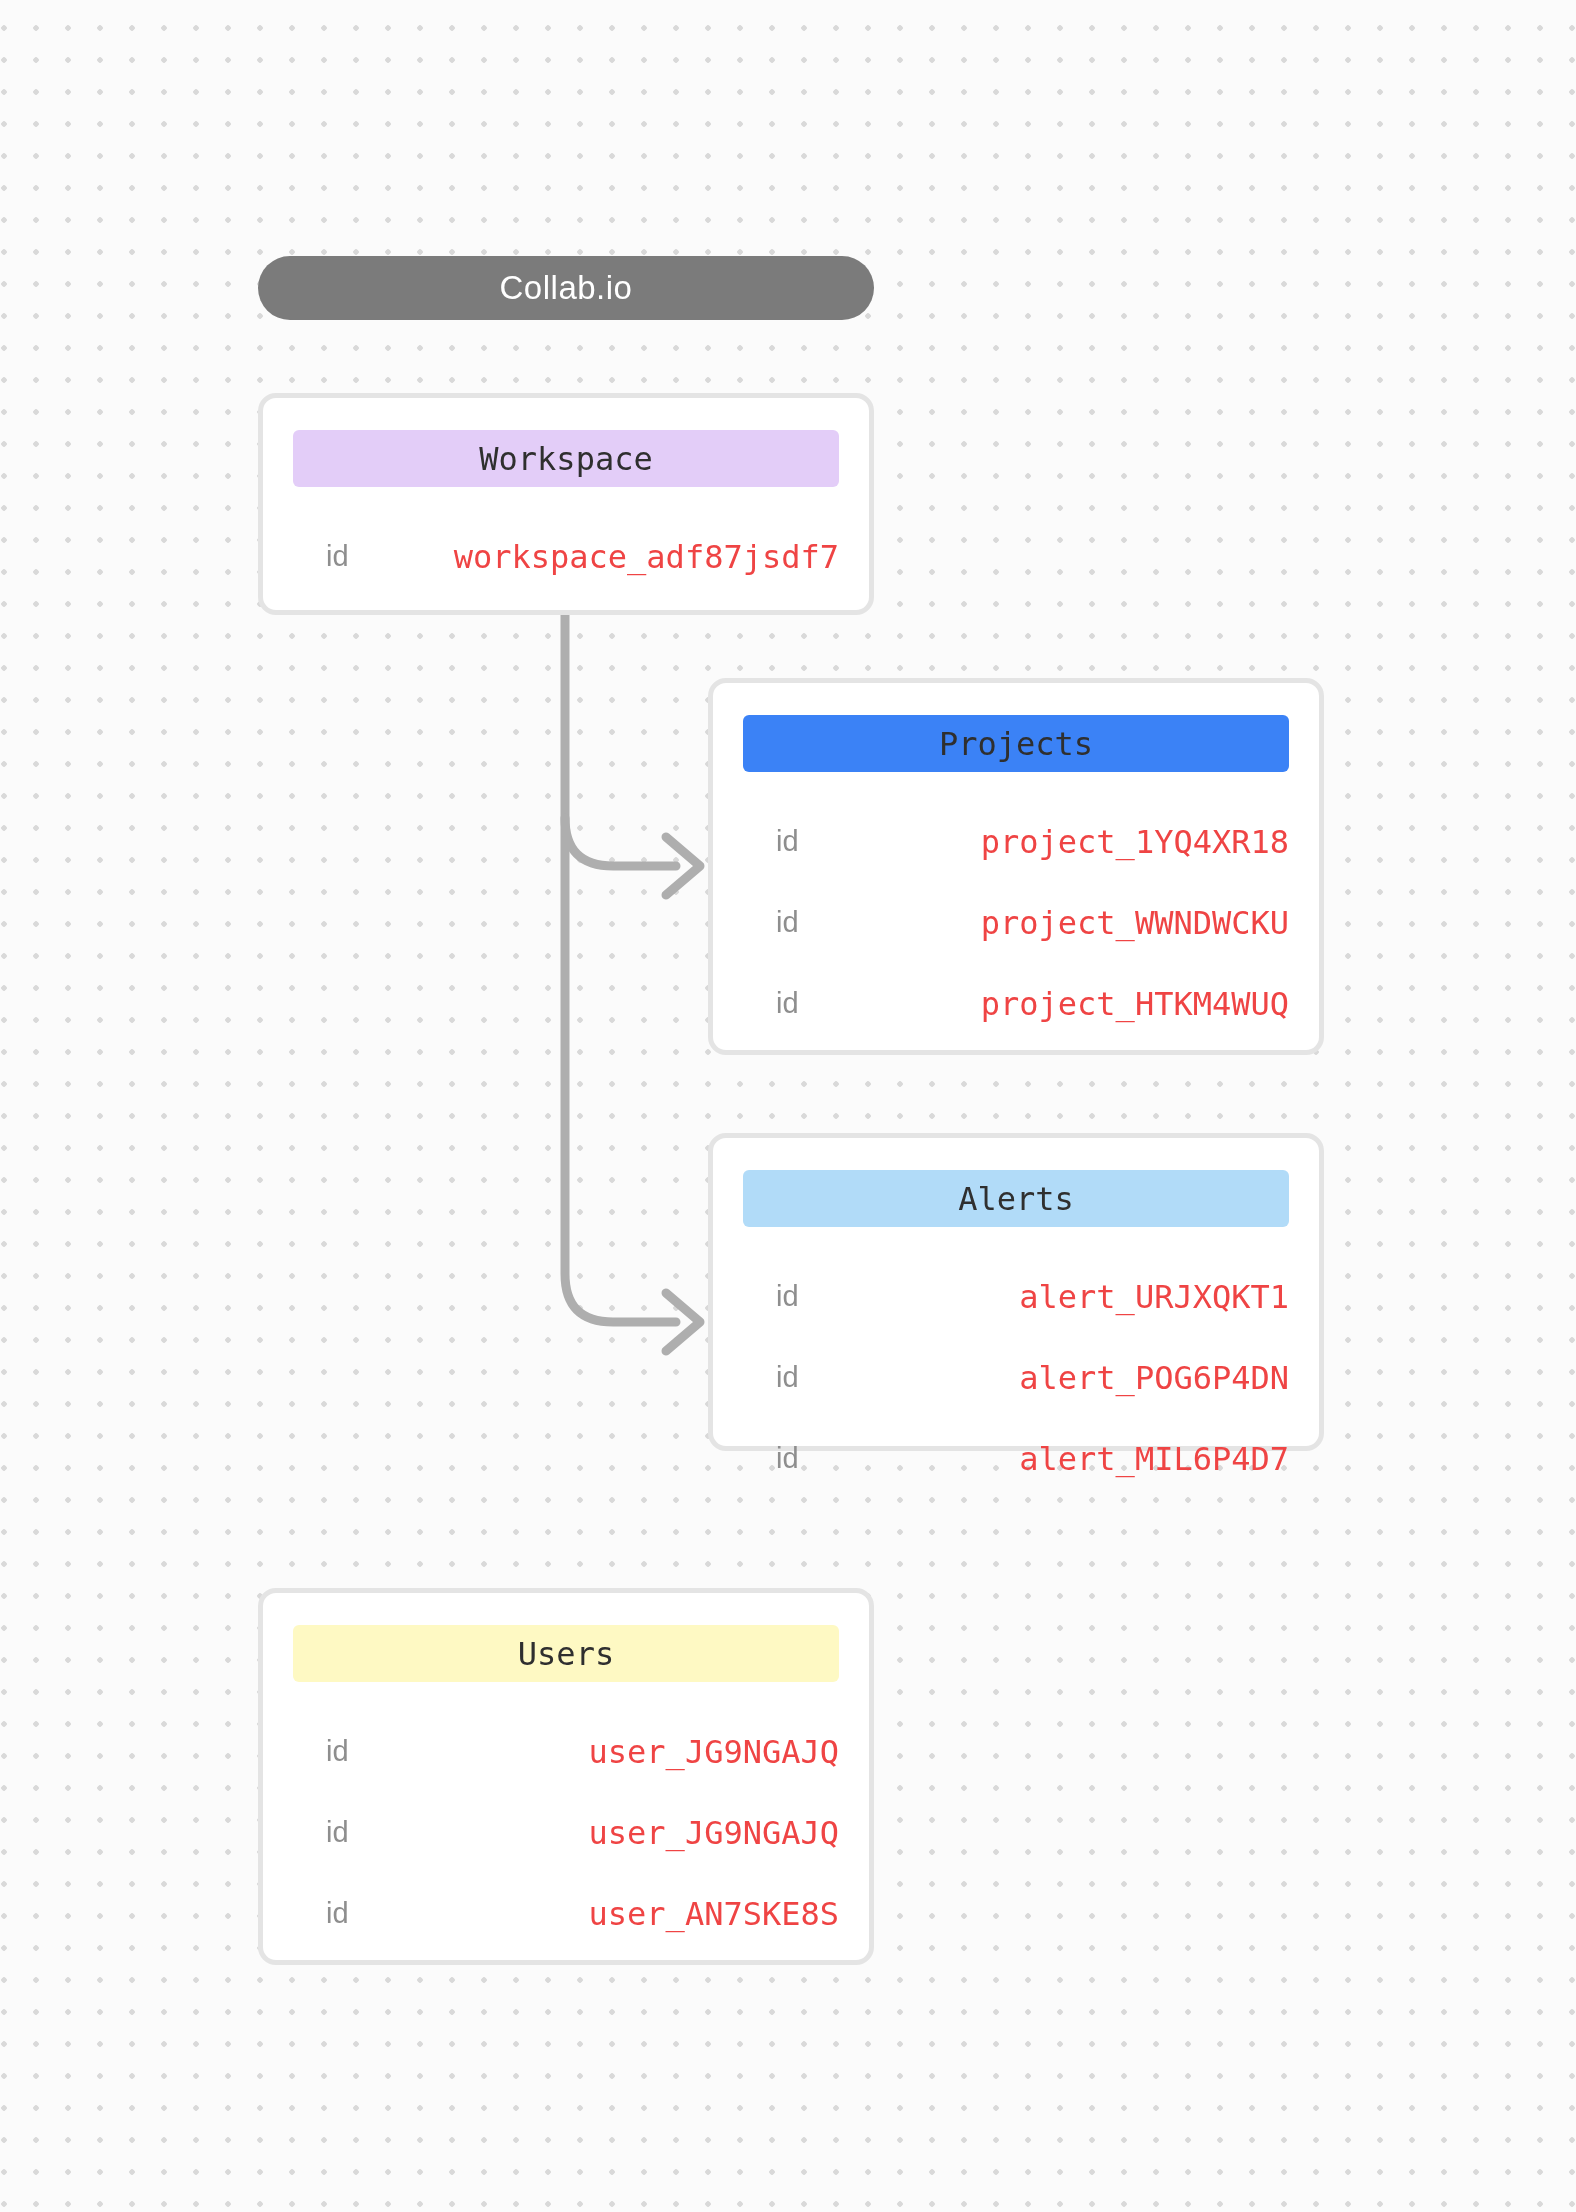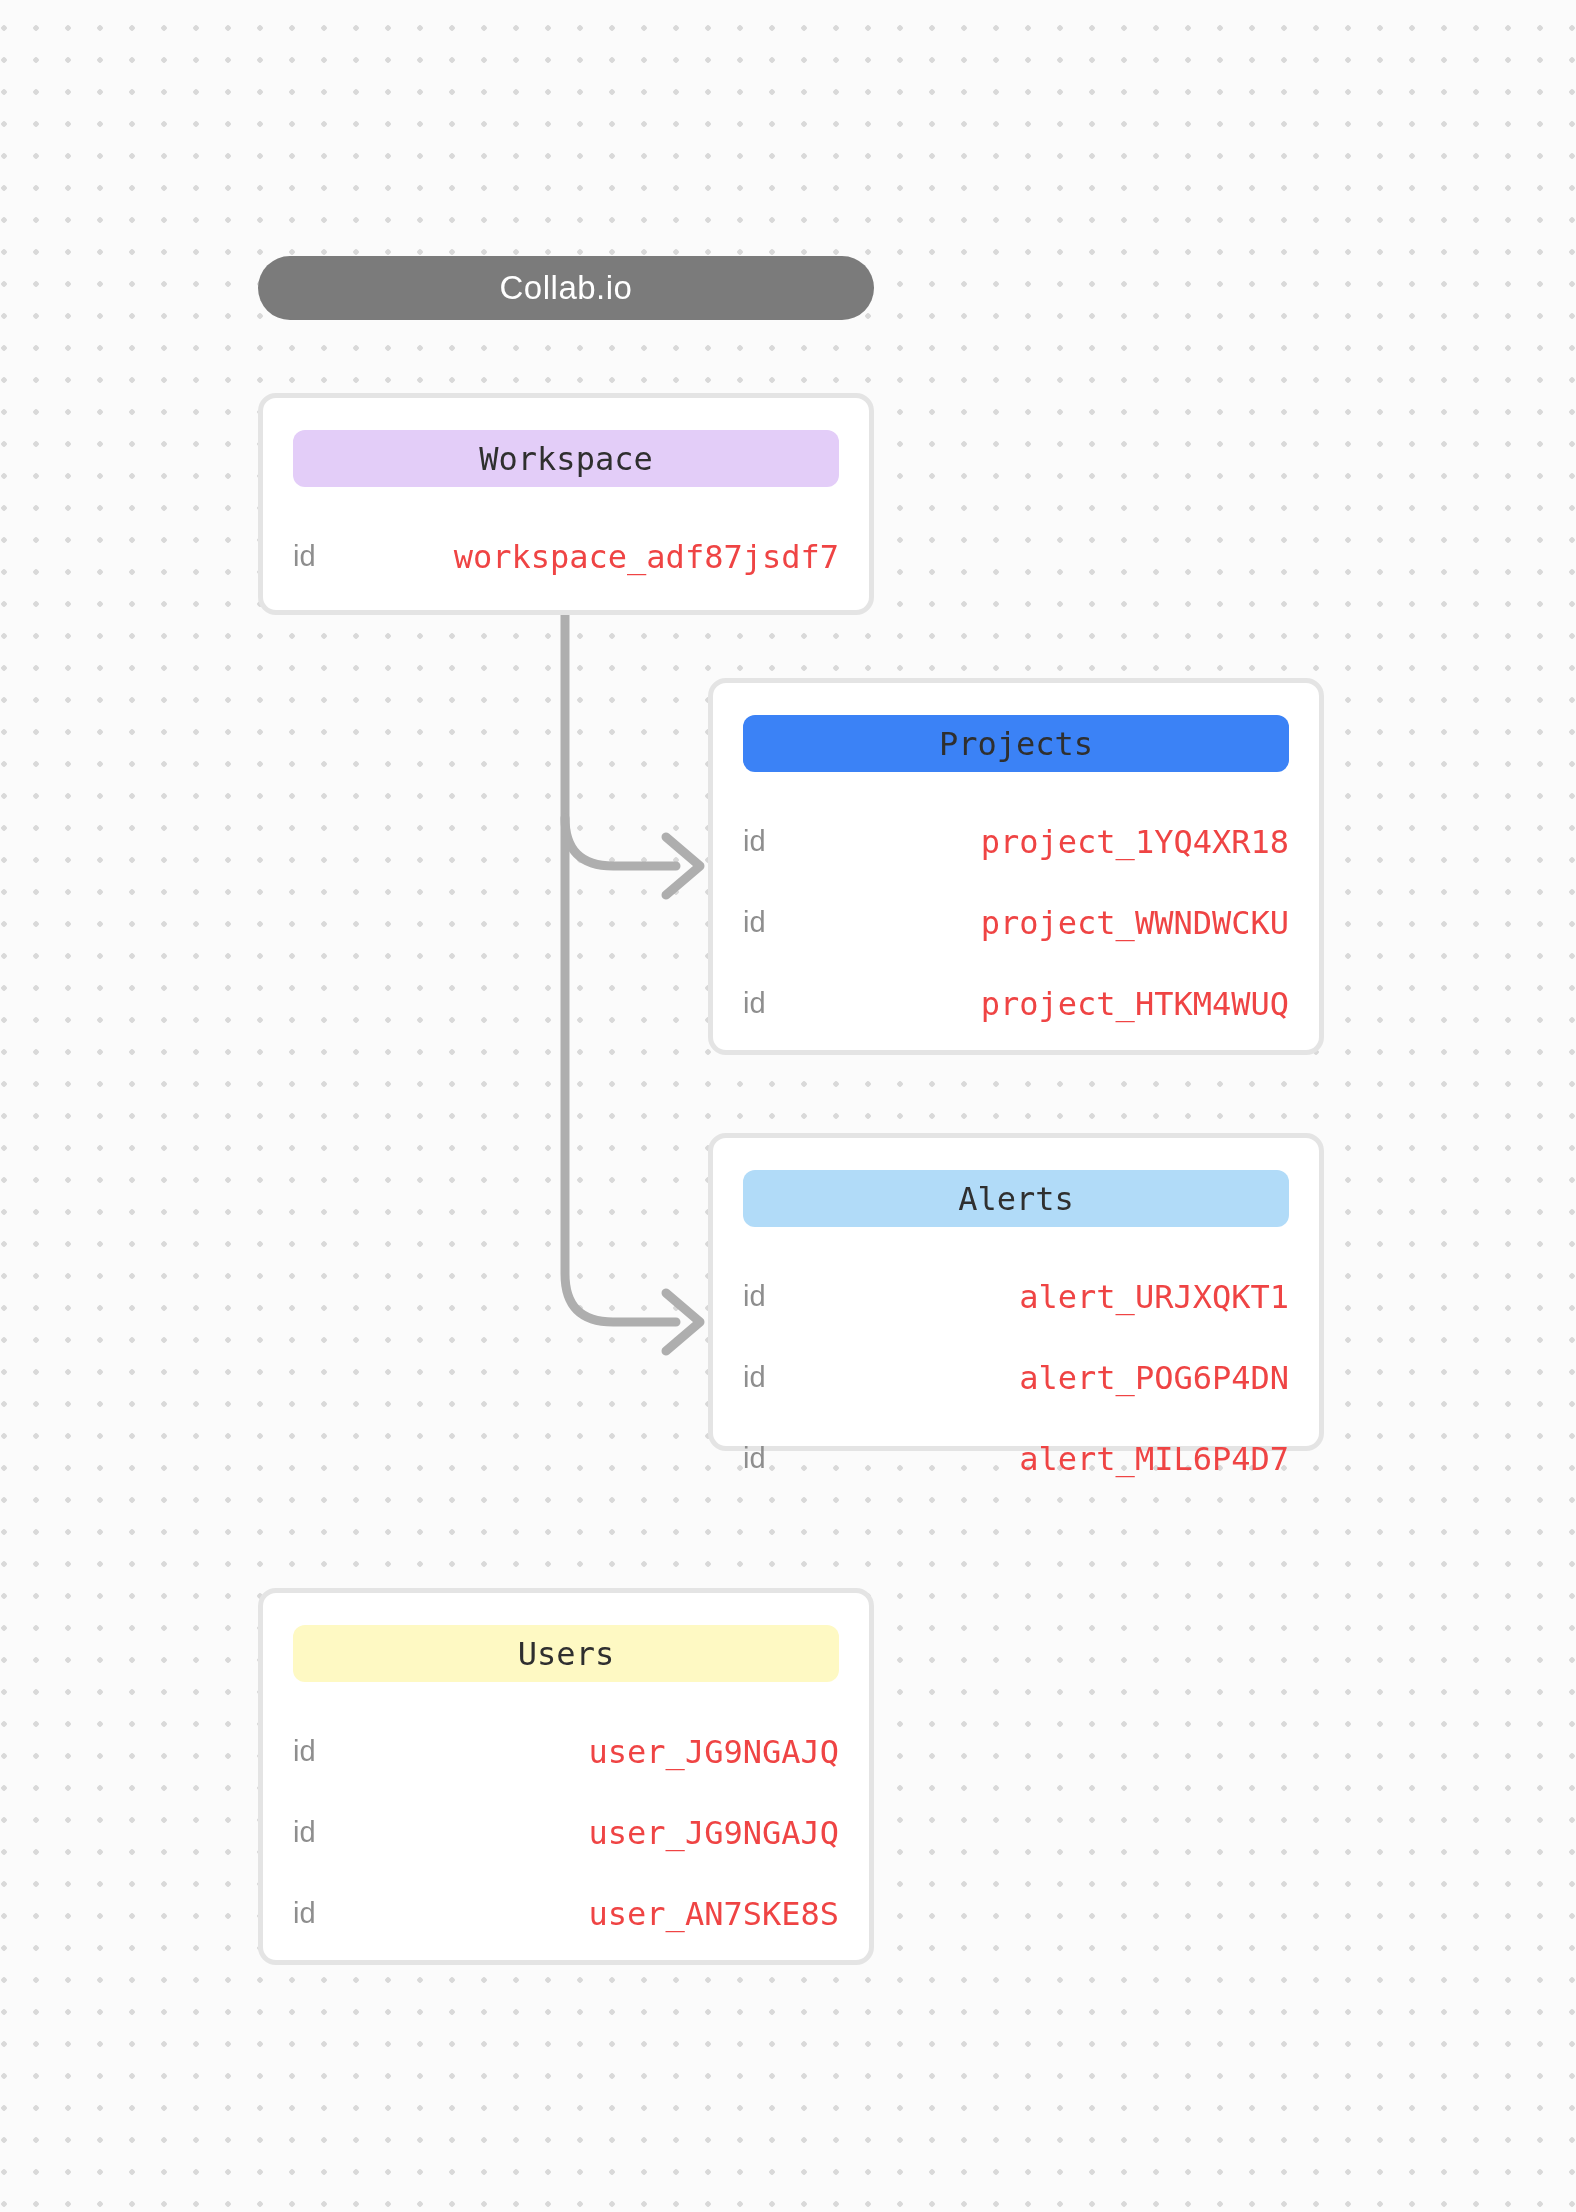--- a/index.html
+++ b/index.html
@@ -49,40 +49,41 @@
     border-radius: 18px;
     padding: 32px 30px;
   }
   #card-workspace { left: 258px; top: 393px;  width: 616px; height: 222px; }
   #card-projects  { left: 708px; top: 678px;  width: 616px; height: 377px; }
   #card-alerts    { left: 708px; top: 1133px; width: 616px; height: 318px; }
   #card-users     { left: 258px; top: 1588px; width: 616px; height: 377px; }
 
   .card-header {
     height: 57px;
-    border-radius: 12px;
+    border-radius: 6px;
     margin-bottom: 46px;
     display: flex; align-items: center; justify-content: center;
   }
   .card-header span {
     font-family: "DejaVu Sans Mono", monospace;
     font-size: 32px;
     font-weight: 500;
     color: #2f2f2f;
   }
 
   .field-row {
     height: 47px;
     display: flex; align-items: center; justify-content: space-between;
   }
   .field-row + .field-row { margin-top: 34px; }
   .field-label {
     font-family: "Liberation Sans", sans-serif;
     font-size: 29px;
     color: #8e8e8e;
+    margin-left: 33px;
   }
   .field-value {
     font-family: "DejaVu Sans Mono", monospace;
     font-size: 32px;
     font-weight: 500;
     color: #ef4444;
   }
 </style>
 </head>
 <body>

